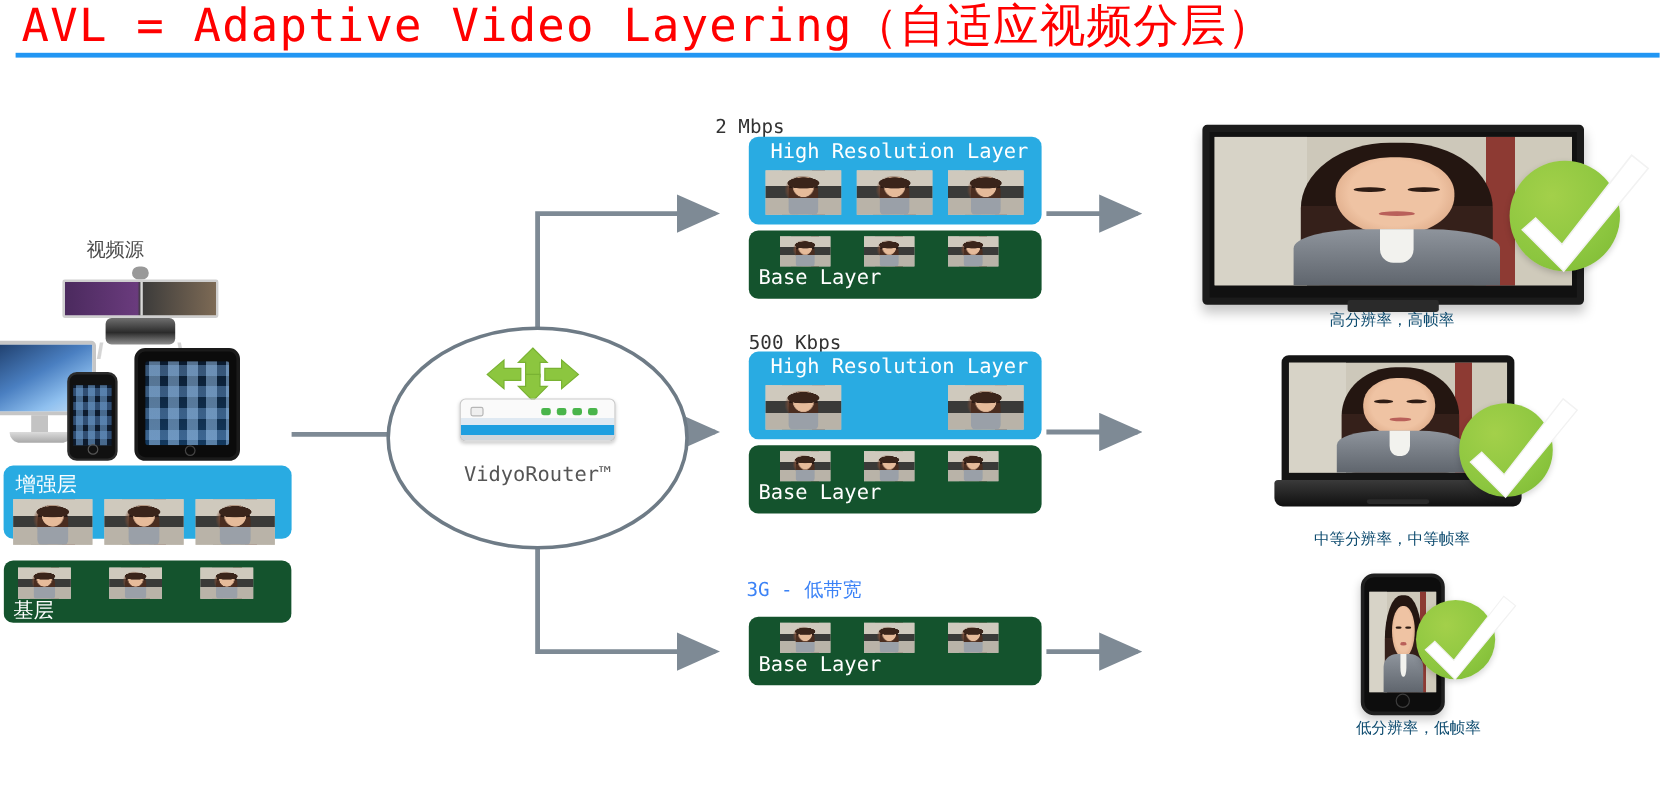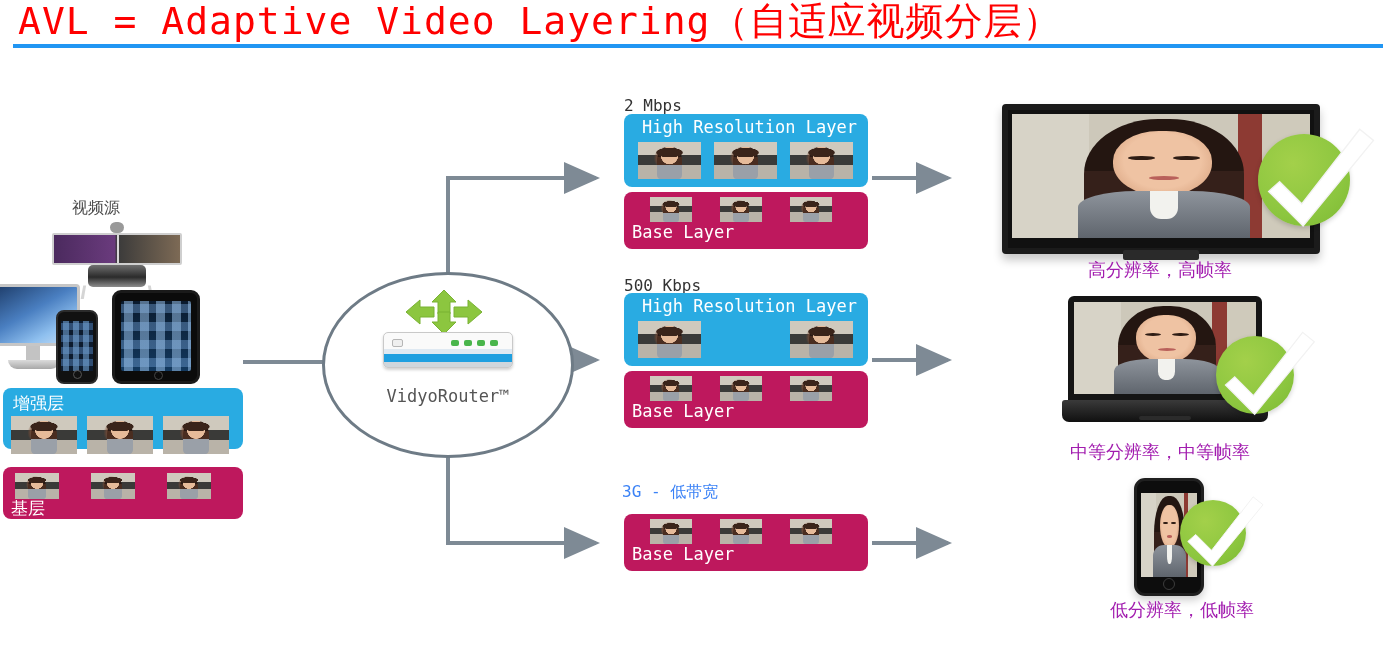--- a/index.html
+++ b/index.html
@@ -78,21 +78,21 @@
       linear-gradient(180deg,#0a1a2d,#13395f);
     border-radius:2px; }
   .ipad-home { position:absolute; left:39px; bottom:1px; width:9px; height:9px;
     border:1px solid #444; border-radius:50%; }
 
   
   .hi-layer {
     position:absolute; background:#29ABE2; border-radius:8px;
   }
   .base-layer {
-    position:absolute; background:#be185d; border-radius:8px;
+    position:absolute; background:#14532d; border-radius:8px;
   }
   .layer-title { position:absolute; color:#ffffff; white-space:nowrap;
     font-family:"DejaVu Sans Mono","Liberation Mono",monospace; }
   .thumb {
     position:absolute; border:0;
     background:
       radial-gradient(ellipse 34% 52% at 46% 44%, #7a4c36 0 42%, rgba(122,76,54,0) 62%),
       linear-gradient(180deg,#cfc9bd 0 36%, #3a3a38 36% 62%, #b9b3a8 62% 100%),
       linear-gradient(90deg,#d8d3c8 0 22%, #9e9789 22% 62%, #7b4438 62% 78%, #cfc9bd 78% 100%);
     background-blend-mode: normal, normal, normal;
@@ -187,21 +187,21 @@
   
   .check-badge { position:absolute; }
   .check-badge .disc {
     position:absolute; inset:0; border-radius:50%;
     background:radial-gradient(circle at 38% 32%, #a3d04a, #8cc63f 62%, #7cb832 100%);
     box-shadow:0 2px 5px rgba(0,0,0,.18);
   }
   .check-badge svg { position:absolute; left:-18%; top:-26%; width:150%; height:150%; }
 
   
-  .dev-caption { position:absolute; text-align:center; font-size:18px; color:#a21caf; }
+  .dev-caption { position:absolute; text-align:center; font-size:13px; color:#0c4a6e; }
 </style>
 </head>
 <body>
 
 <div class="title-bar">
   <div class="title-text"><span>AVL = Adaptive Video Layering</span><span class="title-cn">（自适应视频分层）</span></div>
   <div class="title-rule"></div>
 </div>
 
 <svg class="wires" viewBox="0 0 1383 657">
@@ -278,21 +278,21 @@
       <i></i>
       <i></i>
       <i></i>
       <i></i>
     </span>
 </div>
 <div id="router-label">
   <div>VidyoRouter™</div>
 </div>
 
-<div class="lbl mono" style="left:624px; top:96px; font-size:16px; color:#333;">2 Mbps</div>
+<div class="lbl mono" style="left:596px; top:96px; font-size:16px; color:#333;">2 Mbps</div>
 <div class="hi-layer" style="left:624px; top:114px; width:244px; height:73px;">
   <div class="layer-title" style="left:18px; top:3px; font-size:17px;">High Resolution Layer</div>
   <div class="thumb" style="left:14px; top:28px; width:63px; height:37px;"></div>
   <div class="thumb" style="left:90px; top:28px; width:63px; height:37px;"></div>
   <div class="thumb" style="left:166px;top:28px; width:63px; height:37px;"></div>
 </div>
 <div class="base-layer" style="left:624px; top:192px; width:244px; height:57px;">
   <div class="thumb" style="left:26px; top:5px; width:42px; height:25px;"></div>
   <div class="thumb" style="left:96px; top:5px; width:42px; height:25px;"></div>
   <div class="thumb" style="left:166px;top:5px; width:42px; height:25px;"></div>

